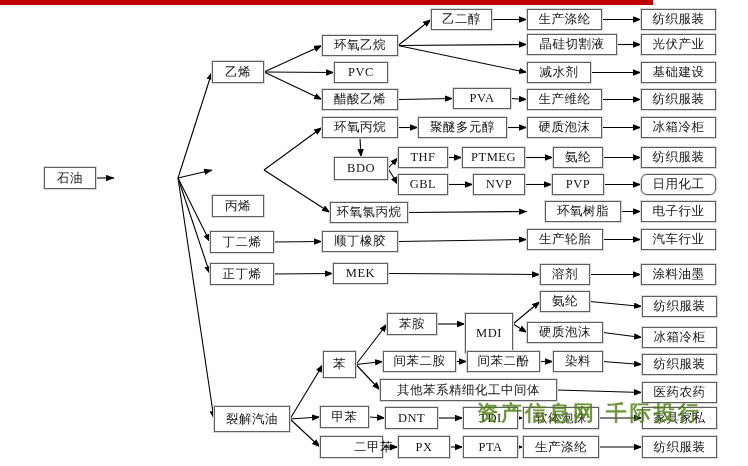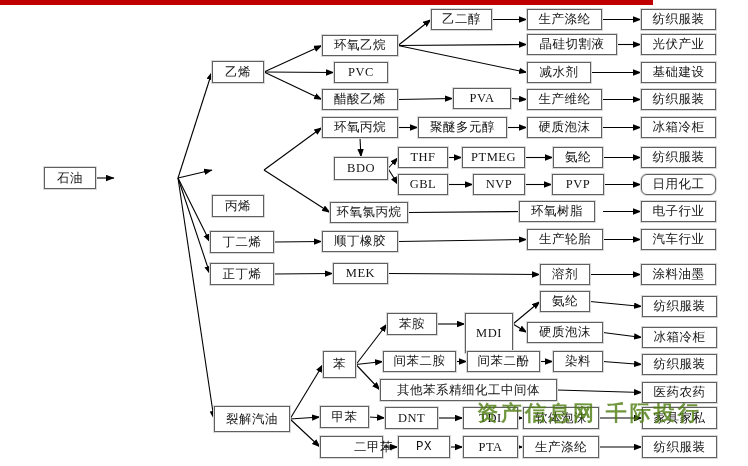--- a/index.html
+++ b/index.html
@@ -133,30 +133,30 @@
       <div class="node" style="left: 462px; top: 147px; width: 63px; height: 21px;">PTMEG</div>
       <div class="node" style="left: 398px; top: 174px; width: 50px; height: 21px;">GBL</div>
       <div class="node" style="left: 473px; top: 174px; width: 52px; height: 21px;">NVP</div>
       <div class="node" style="left: 387px; top: 313px; width: 50px; height: 22px;">苯胺</div>
       <div class="node" style="left: 465px; top: 313px; width: 48px; height: 40px;">MDI</div>
       <div class="node" style="left: 383px; top: 351px; width: 73px; height: 21px;">间苯二胺</div>
       <div class="node" style="left: 467px; top: 351px; width: 73px; height: 21px;">间苯二酚</div>
       <div class="node" style="left: 380px; top: 379px; width: 177px; height: 22px;">其他苯系精细化工中间体</div>
       <div class="node" style="left: 385px; top: 407px; width: 53px; height: 22px;">DNT</div>
       <div class="node" style="left: 463px; top: 407px; width: 55px; height: 22px;">TDI</div>
-      <div class="node" style="left: 398px; top: 436px; width: 52px; height: 22px; font-family: Liberation Mono, monospace;">PX</div>
+      <div class="node" style="left: 398px; top: 436px; width: 52px; height: 22px;">PX</div>
       <div class="node" style="left: 463px; top: 436px; width: 55px; height: 22px;">PTA</div>
       <div class="node" style="left: 527px; top: 9px; width: 75px; height: 21px;">生产涤纶</div>
       <div class="node" style="left: 527px; top: 34px; width: 90px; height: 21px;">晶硅切割液</div>
       <div class="node" style="left: 527px; top: 62px; width: 64px; height: 21px;">减水剂</div>
       <div class="node" style="left: 527px; top: 89px; width: 75px; height: 21px;">生产维纶</div>
       <div class="node" style="left: 527px; top: 117px; width: 75px; height: 21px;">硬质泡沫</div>
       <div class="node" style="left: 553px; top: 147px; width: 50px; height: 21px;">氨纶</div>
       <div class="node" style="left: 552px; top: 174px; width: 52px; height: 21px;">PVP</div>
-      <div class="node" style="left: 519px; top: 201px; width: 76px; height: 21px;">环氧树脂</div>
+      <div class="node" style="left: 545px; top: 201px; width: 76px; height: 21px;">环氧树脂</div>
       <div class="node" style="left: 527px; top: 229px; width: 76px; height: 21px;">生产轮胎</div>
       <div class="node" style="left: 540px; top: 264px; width: 50px; height: 21px;">溶剂</div>
       <div class="node" style="left: 540px; top: 291px; width: 50px; height: 21px;">氨纶</div>
       <div class="node" style="left: 527px; top: 322px; width: 76px; height: 21px;">硬质泡沫</div>
       <div class="node" style="left: 553px; top: 351px; width: 50px; height: 21px;">染料</div>
       <div class="node" style="left: 523px; top: 407px; width: 76px; height: 22px;">软体泡沫</div>
       <div class="node" style="left: 523px; top: 436px; width: 76px; height: 22px;">生产涤纶</div>
       <div class="node" style="left: 641px; top: 9px; width: 75px; height: 21px;">纺织服装</div>
       <div class="node" style="left: 641px; top: 34px; width: 75px; height: 21px;">光伏产业</div>
       <div class="node" style="left: 641px; top: 62px; width: 75px; height: 21px;">基础建设</div>

